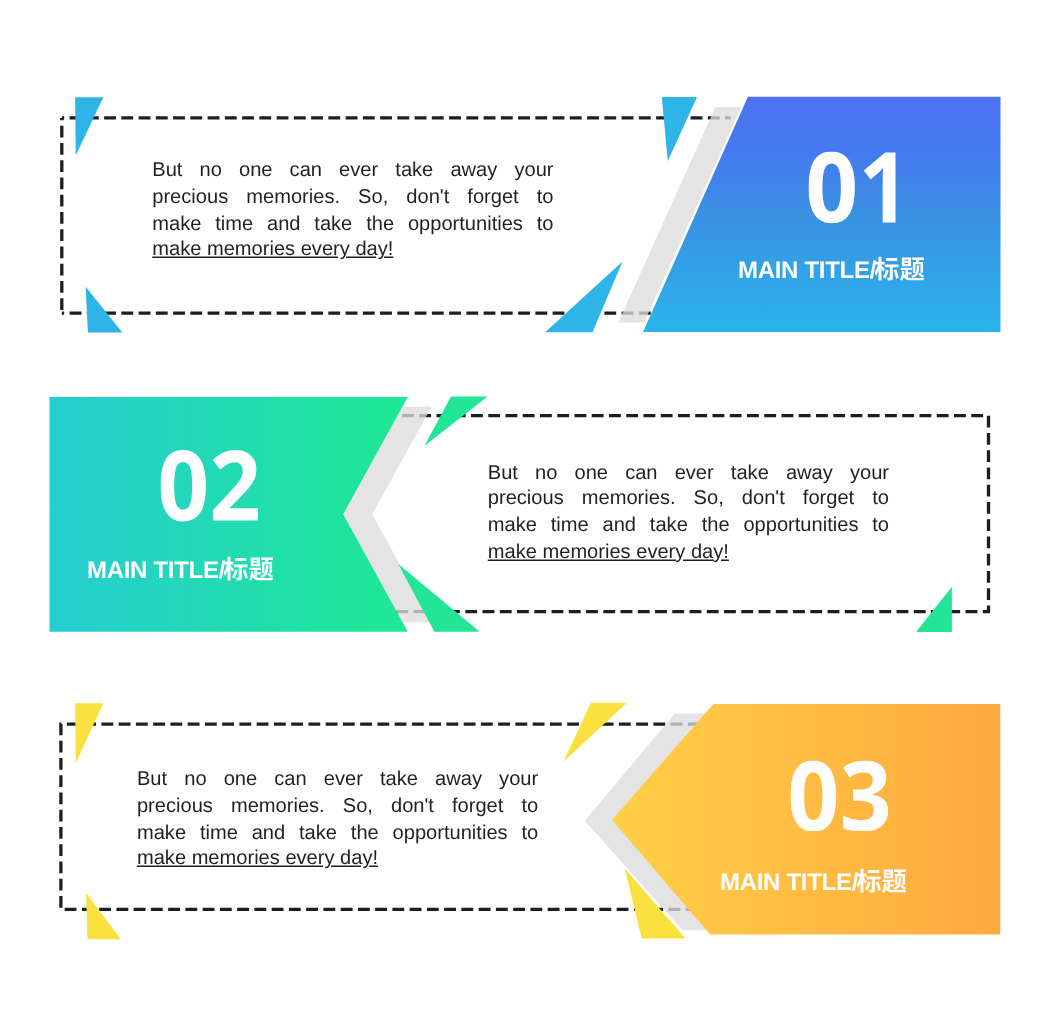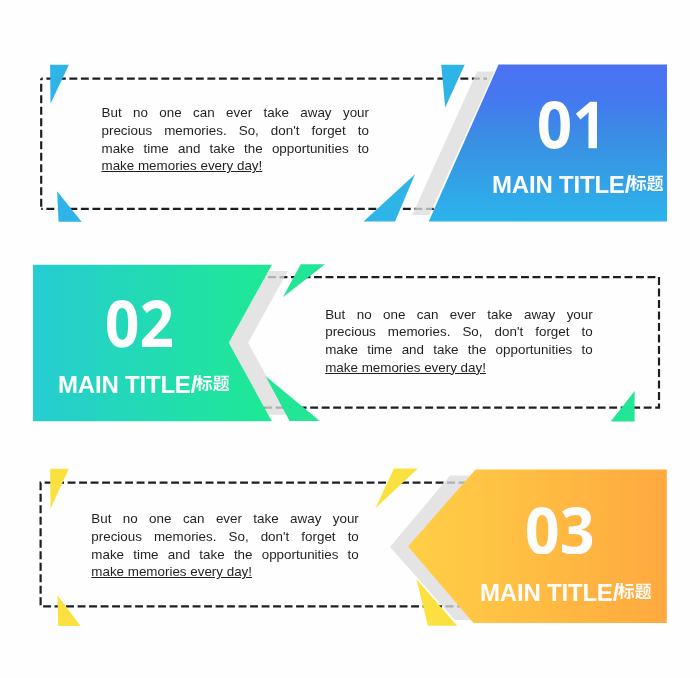--- a/index.html
+++ b/index.html
@@ -3,21 +3,21 @@
 <meta charset="utf-8">
 <style>
   html,body{margin:0;padding:0;background:#fefefe;}
   body{width:700px;height:678px;font-family:"Liberation Sans",sans-serif;overflow:hidden;}
   .stage{position:relative;width:700px;height:480px;background:#fefefe;}
   .gfx{position:absolute;left:0;top:0;}
   .bodytext{position:absolute;color:#231f20;font-size:13.4px;line-height:17.7px;}
   .bline{display:block;text-align:justify;text-align-last:justify;white-space:pre;}
   .bline:last-child{text-align-last:left;text-decoration:underline;}
   .num{position:absolute;}
-  .title{position:absolute;color:#fdfdfd;font-weight:bold;font-size:24px;line-height:1;white-space:nowrap;display:flex;align-items:center;letter-spacing:-0.2px;}
+  .title{position:absolute;color:#fdfdfd;font-weight:bold;font-size:16px;line-height:1;white-space:nowrap;display:flex;align-items:flex-start;letter-spacing:-0.2px;}
 </style>
 </head>
 <body>
 
 <div class="stage">
 
 <svg class="gfx" width="700" height="678" viewBox="0 0 700 678">
   <defs>
     <linearGradient id="g1" x1="0" y1="0" x2="0" y2="1">
       <stop offset="0" stop-color="#4c72f2"></stop>

